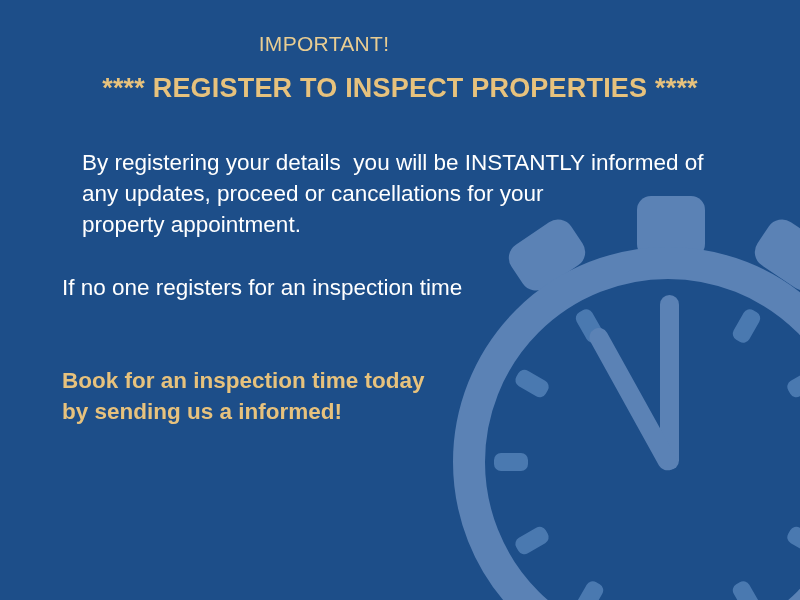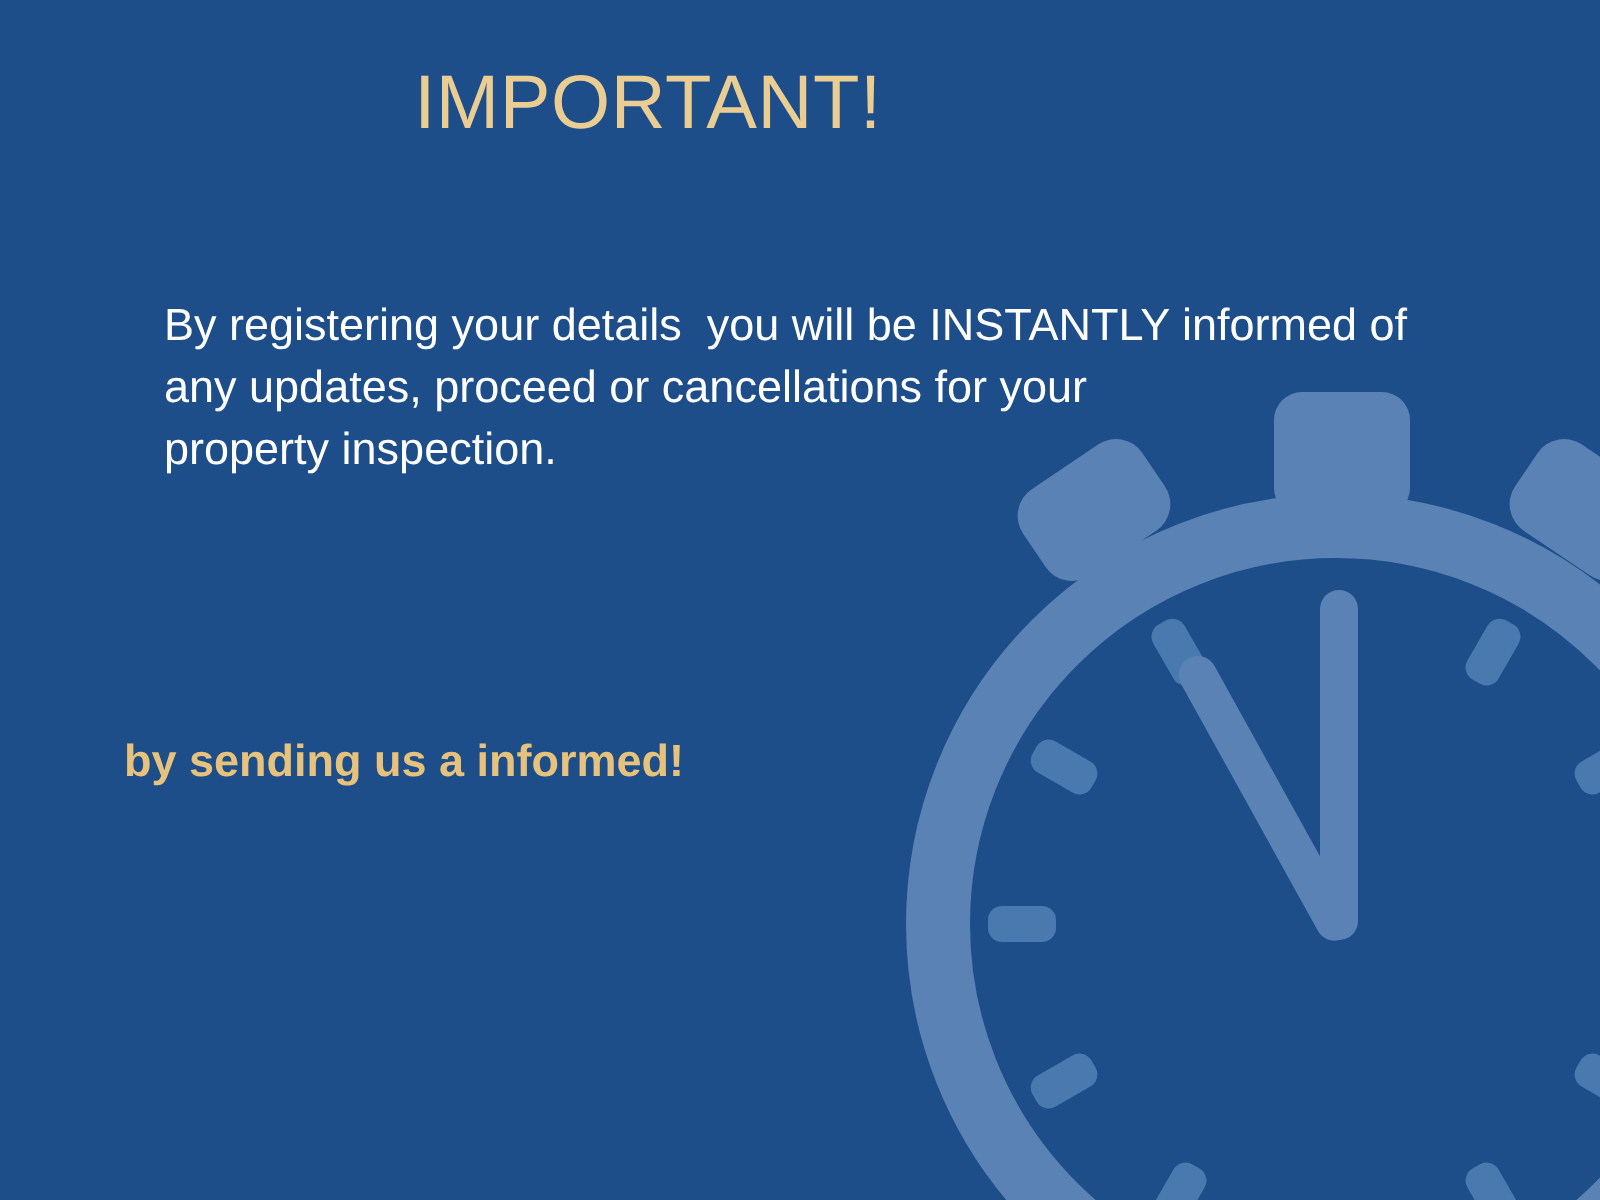--- a/index.html
+++ b/index.html
@@ -35,21 +35,21 @@
     top: 0;
     width: 800px;
     height: 600px;
   }
   .headline-1 {
     position: absolute;
     left: 0;
     top: 32px;
     width: 648px;
     text-align: center;
-    font-size: 38px;
+    font-size: 21px;
     font-weight: 400;
     line-height: 1.1;
     color: #e9cd92;
     letter-spacing: 0.3px;
   }
   .headline-2 {
     position: absolute;
     left: 0;
     top: 74px;
     width: 800px;
@@ -115,28 +115,31 @@
 
     <rect x="660" y="295" width="19" height="175" rx="9.5" fill="#5b82b5"></rect>
 
     <rect x="660" y="310" width="19" height="160" rx="9.5" fill="#5b82b5" transform="rotate(-29 669 465)"></rect>
   </svg>
 
   <div id="content">
 
     <div class="headline-1">IMPORTANT!</div>
 
+    <div class="headline-2">****  REGISTER TO INSPECT PROPERTIES ****</div>
 
     <div class="body-block block-a">
       <div class="body-line">By registering your details  you will be INSTANTLY informed of</div>
       <div class="body-line">any updates, proceed or cancellations for your</div>
-      <div class="body-line">property inspection.</div>
+      <div class="body-line">property appointment.</div>
     </div>
 
     <div class="body-block block-b">
+      <div class="body-line">If no one registers for an inspection time</div>
     </div>
 
     <div class="body-block block-c">
+      <div class="cta-gold">Book for an inspection time today</div>
       <div class="cta-gold">by sending us a informed!</div>
     </div>
 
   </div>
 </div>
 
 </body></html>

